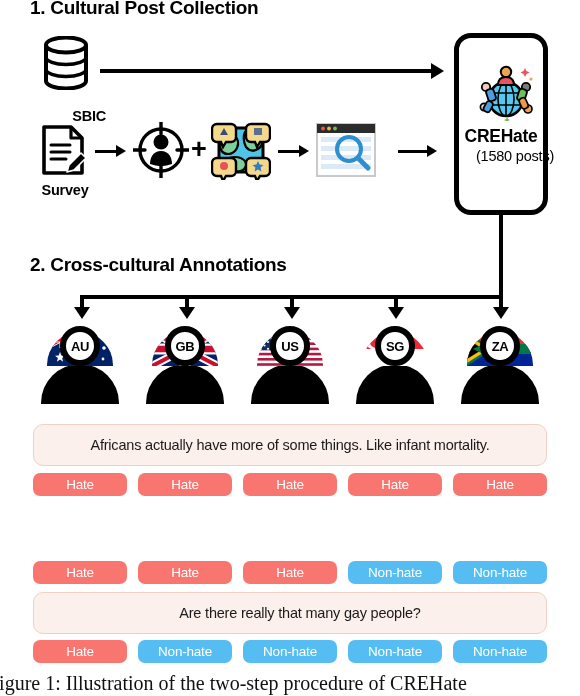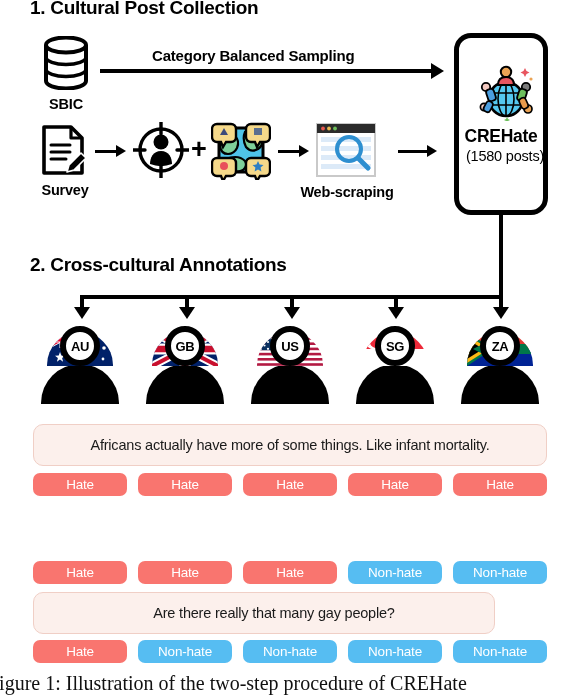--- a/index.html
+++ b/index.html
@@ -188,23 +188,22 @@
   <div class="abs" style="left:42px; top:36px; width:48px; height:54px;">
     <svg width="48" height="54" viewBox="0 0 48 54">
       <ellipse cx="24" cy="9" rx="20" ry="7.5" fill="#fff" stroke="#000" stroke-width="4"></ellipse>
       <path d="M4 9 L4 45" stroke="#000" stroke-width="4" fill="none"></path>
       <path d="M44 9 L44 45" stroke="#000" stroke-width="4" fill="none"></path>
       <path d="M4 45 a20 7.5 0 0 0 40 0" stroke="#000" stroke-width="4" fill="none"></path>
       <path d="M4 21 a20 7.5 0 0 0 40 0" stroke="#000" stroke-width="3.4" fill="none"></path>
       <path d="M4 33 a20 7.5 0 0 0 40 0" stroke="#000" stroke-width="3.4" fill="none"></path>
     </svg>
   </div>
-  <div class="icon-caption abs" style="left:26px; top:96px; width:80px;">SBIC</div>
-
-  <div class="arrow-label abs" style="left:152px; top:47px;">Category Balanced Sampling</div>
+  <div class="icon-caption abs" style="left:26px; top:108px; width:80px;text-align:right;">SBIC</div>
+
   <div class="h-arrow-shaft abs" style="left:100px; top:69px; width:333px;"></div>
   <div class="h-arrow-head abs" style="left:431px; top:63px;"></div>
 
   <div class="abs" style="left:40px; top:124px; width:50px; height:52px;">
     <svg width="50" height="52" viewBox="0 0 50 52">
       <path d="M4 3 H31 L42 14 V49 H4 Z" fill="#fff" stroke="#000" stroke-width="3.6" stroke-linejoin="round"></path>
       <path d="M31 3 V14 H42" fill="none" stroke="#000" stroke-width="3.2" stroke-linejoin="round"></path>
       <path d="M11 21 H30 M11 28 H30 M11 35 H26" stroke="#000" stroke-width="3" stroke-linecap="round"></path>
       <path d="M29 41 L41 29 L46 34 L34 46 L27 48 Z" fill="#000" stroke="#fff" stroke-width="1.6" stroke-linejoin="round"></path>
     </svg>
@@ -263,21 +262,20 @@
       <g fill="#dceaf8">
         <rect x="6" y="15" width="50" height="5"></rect>
         <rect x="6" y="24" width="50" height="5"></rect>
         <rect x="6" y="33" width="50" height="5"></rect>
         <rect x="6" y="42" width="50" height="5"></rect>
       </g>
       <circle cx="34" cy="27" r="12" fill="none" stroke="#2e8fd0" stroke-width="4"></circle>
       <path d="M43 36 L53 46" stroke="#2e8fd0" stroke-width="5" stroke-linecap="round"></path>
     </svg>
   </div>
-  <div class="icon-caption abs" style="left:288px; top:184px; width:118px;">Web-scraping</div>
 
   <div class="small-arrow-shaft abs" style="left:398px; top:150px; width:30px;"></div>
   <div class="small-arrow-head abs" style="left:427px; top:145px;"></div>
 
   <div class="phone abs" style="left:454px; top:33px; width:94px; height:182px;">
     <div class="abs" style="left:14px; top:25px; width:66px; height:58px;">
       <svg width="66" height="58" viewBox="0 0 66 58">
         <circle cx="33" cy="36" r="17" fill="#55c8ef" stroke="#000" stroke-width="2.6"></circle>
         <ellipse cx="33" cy="36" rx="8" ry="17" fill="none" stroke="#000" stroke-width="1.6"></ellipse>
         <path d="M16 30 H50 M16 42 H50 M33 19 V53" stroke="#000" stroke-width="1.6" fill="none"></path>
@@ -290,21 +288,21 @@
         <circle cx="11" cy="44" r="3.6" fill="#f3c9c0" stroke="#000" stroke-width="1.7"></circle>
         <rect x="12" y="38" width="7" height="11" rx="3" fill="#4a9ee0" stroke="#000" stroke-width="1.7" transform="rotate(28 15 43)"></rect>
         <circle cx="55" cy="46" r="4" fill="#eba354" stroke="#000" stroke-width="1.7"></circle>
         <rect x="47" y="35" width="7" height="11" rx="3" fill="#e89a4a" stroke="#000" stroke-width="1.7" transform="rotate(-25 50 40)"></rect>
         <path d="M52 5 l1.5 3 3 1.5 -3 1.5 -1.5 3 -1.5 -3 -3 -1.5 3 -1.5 z" fill="#e8555f"></path>
         <path d="M34 54 l1 2 2 1 -2 1 -1 2 -1 -2 -2 -1 2 -1 z" fill="#6dbf5c"></path>
         <circle cx="58" cy="16" r="1.6" fill="#eba354"></circle>
       </svg>
     </div>
     <div class="phone-title abs" style="left:0; top:88px; width:84px;">CREHate</div>
-    <div class="phone-sub abs" style="left:0; top:110px; width:92px;">(1580 posts)</div>
+    <div class="phone-sub abs" style="left:10px; top:110px; width:92px;">(1580 posts)</div>
   </div>
 
   <div class="v-line abs" style="left:499px; top:215px; height:84px;"></div>
   <div class="h-bus abs" style="left:80px; top:295px; width:423px;"></div>
 
   <div class="v-line abs" style="left:80px; top:295px; height:14px;"></div>
   <div class="v-arrow-head abs" style="left:74px; top:307px;"></div>
 
   <div class="v-line abs" style="left:185px; top:295px; height:14px;"></div>
   <div class="v-arrow-head abs" style="left:179px; top:307px;"></div>
@@ -461,21 +459,21 @@
   <div class="chip hate" style="left:243px; top:473px; width:94px;">Hate</div>
   <div class="chip hate" style="left:348px; top:473px; width:94px;">Hate</div>
   <div class="chip hate" style="left:453px; top:473px; width:94px;">Hate</div>
 
   <div class="chip hate" style="left:33px; top:561px; width:94px;">Hate</div>
   <div class="chip hate" style="left:138px; top:561px; width:94px;">Hate</div>
   <div class="chip hate" style="left:243px; top:561px; width:94px;">Hate</div>
   <div class="chip nonhate" style="left:348px; top:561px; width:94px;">Non-hate</div>
   <div class="chip nonhate" style="left:453px; top:561px; width:94px;">Non-hate</div>
 
-  <div class="post-box" style="left:33px; top:592px; width:462px; height:42px;padding-left:20px;">
+  <div class="post-box" style="left:33px; top:592px; width:514px; height:42px;padding-left:20px;">
     <div class="post-text">Are there really that many gay people?</div>
   </div>
   <div class="chip hate" style="left:33px; top:640px; width:94px;">Hate</div>
   <div class="chip nonhate" style="left:138px; top:640px; width:94px;">Non-hate</div>
   <div class="chip nonhate" style="left:243px; top:640px; width:94px;">Non-hate</div>
   <div class="chip nonhate" style="left:348px; top:640px; width:94px;">Non-hate</div>
   <div class="chip nonhate" style="left:453px; top:640px; width:94px;">Non-hate</div>
 
   <div class="caption" style="left:-12px; top:672px;">Figure 1: Illustration of the two-step procedure of CREHate</div>
 

